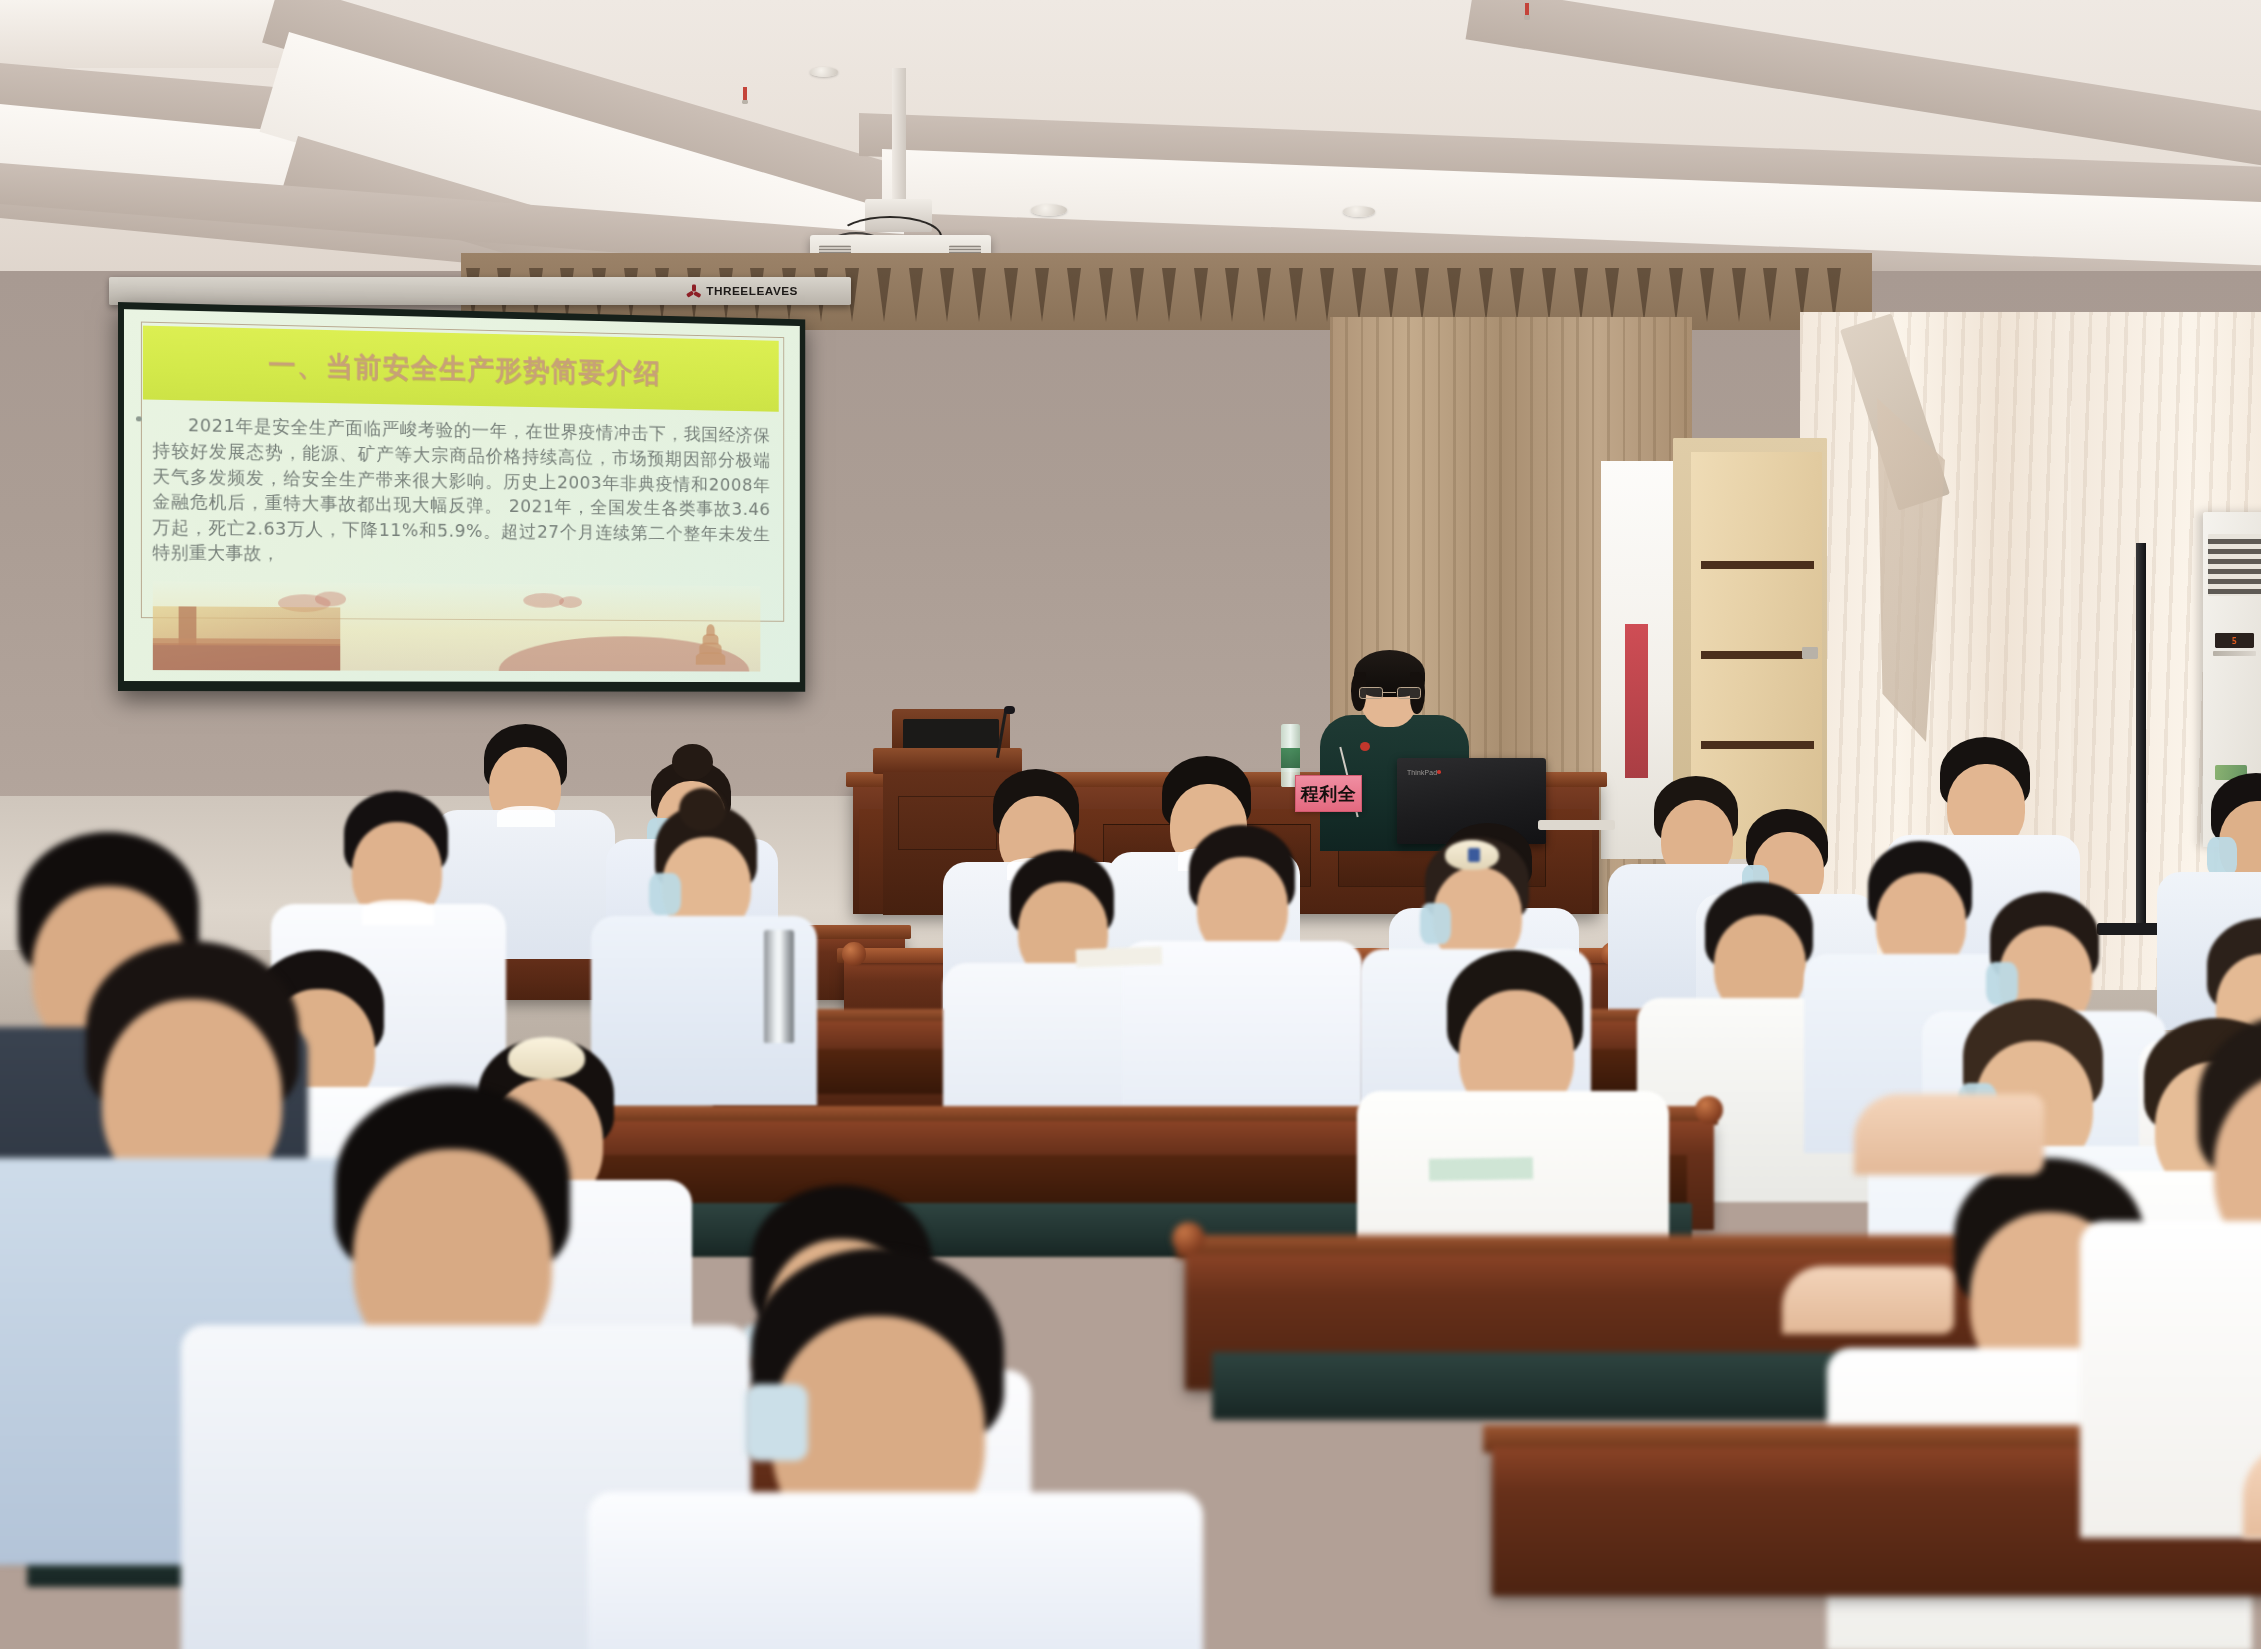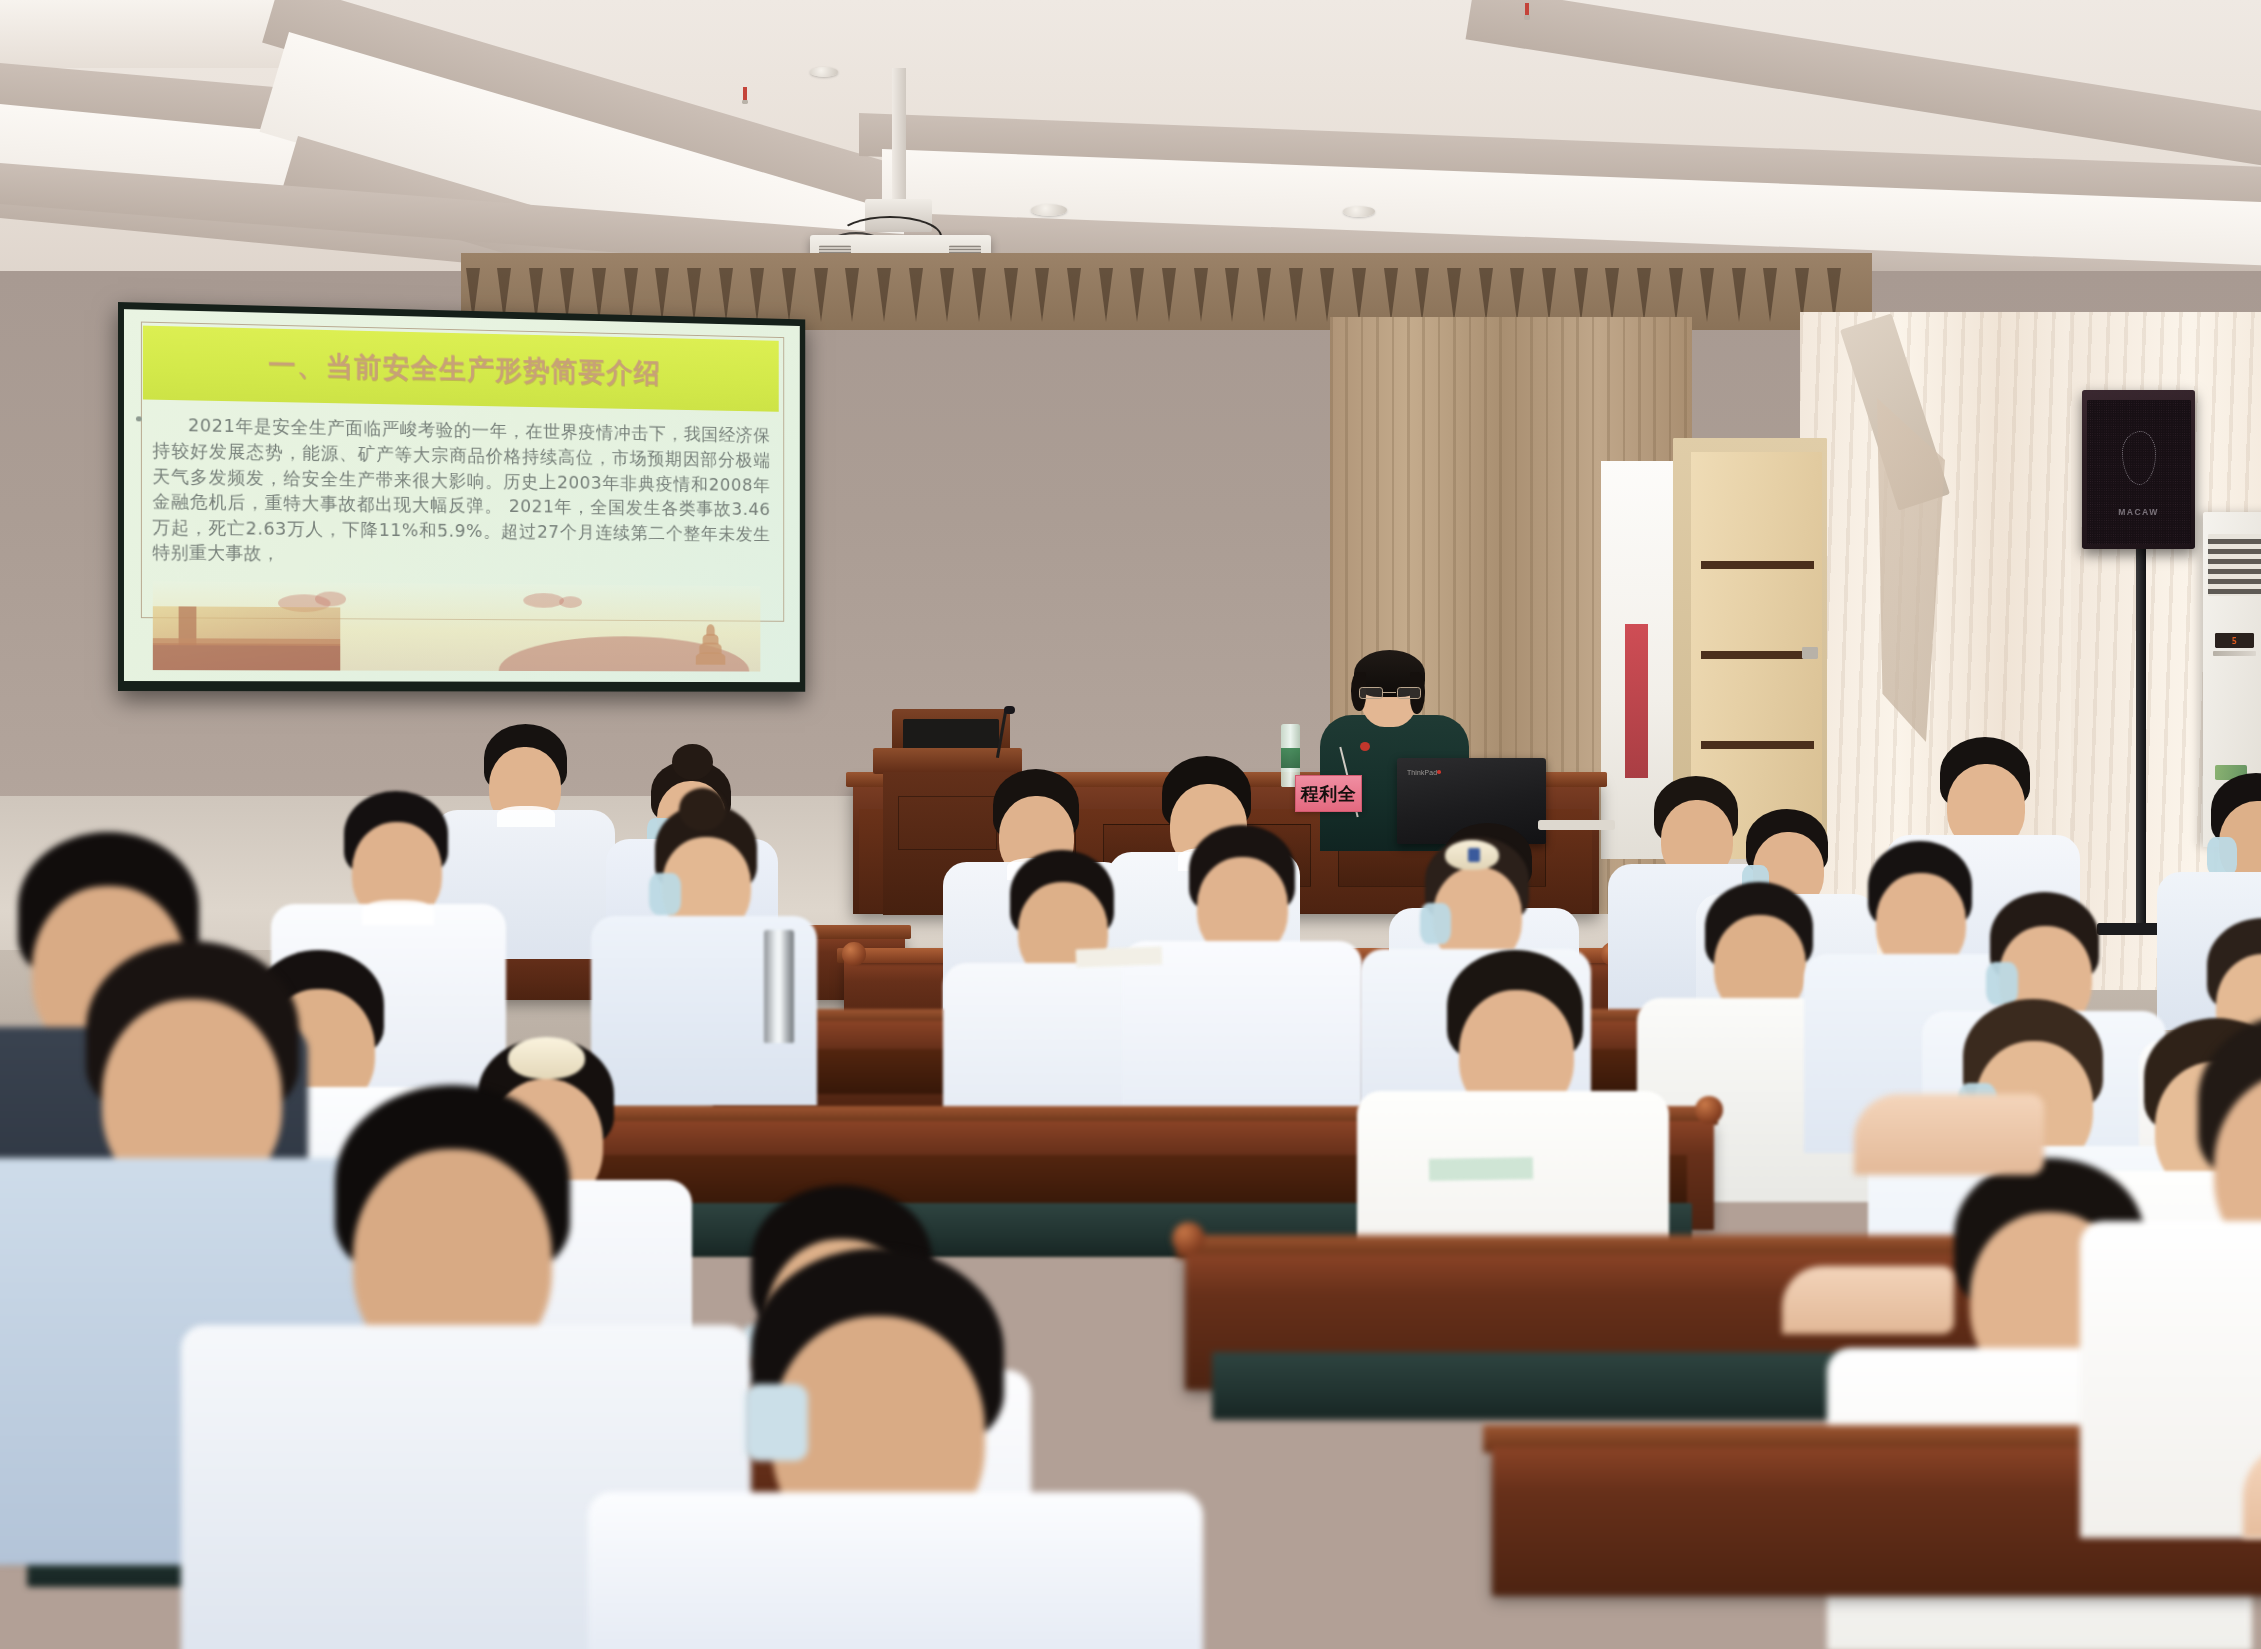--- a/index.html
+++ b/index.html
@@ -264,20 +264,30 @@
   <div class="abs" id="door-open"></div>
   <div class="abs" id="poster"></div>
   <div class="abs" id="door-frame"></div>
   <div class="abs" id="door">
     <div class="door-inlay" style="top:109px;"></div>
     <div class="door-inlay" style="top:199px;"></div>
     <div class="door-inlay" style="top:289px;"></div>
     <div class="abs" style="left:111px;top:195px;width:16.3px;height:11.8px;background:#b8b2a8;border-radius:1.4px;"></div>
   </div>
 
+  <div class="abs" id="screen-case">
+    <div class="abs" id="screen-brand">
+      <span class="tri">
+        <i style="transform:rotate(0deg) translateY(-0.5px);"></i>
+        <i style="transform:rotate(120deg) translateY(-0.5px);"></i>
+        <i style="transform:rotate(240deg) translateY(-0.5px);"></i>
+      </span>
+      <span>THREELEAVES</span>
+    </div>
+  </div>
 
   <div class="abs" id="screen-frame">
     <div id="slide">
       <div id="slide-inner-border"></div>
 
       <div id="slide-title-band">
         <div id="slide-title">一、当前安全生产形势简要介绍</div>
       </div>
 
       <div id="slide-bullet"></div>
@@ -299,27 +309,20 @@
           <i style="bottom:11px;width:24.4px;height:11.8px;"></i>
           <i style="bottom:21px;width:17px;height:11px;"></i>
           <i style="bottom:30px;width:9px;height:11.8px;border-radius:50% 50% 0 0;"></i>
         </div>
       </div>
     </div>
   </div>
 
   <div class="abs" id="spk-pole"></div>
   <div class="abs" id="spk-base"></div>
-  <div class="abs" id="spk-box">
-    <div id="spk-grille"></div>
-    <div id="spk-logo">
-        <div class="bird"></div>
-      </div>
-    <div id="spk-word">MACAW</div>
-  </div>
 
   <div class="abs" id="ac-unit">
     <div id="ac-louvers"></div>
     <div id="ac-display">
       <b>5</b>
     </div>
     <div class="abs" style="left:10px;top:139px;width:43px;height:5.4px;background:linear-gradient(90deg,#b6b0a6,#dcd7cf);border-radius:0.9px;"></div>
     <div class="abs" style="left:11.8px;top:253px;width:32px;height:15.4px;background:linear-gradient(100deg,#6aa04c,#3c7a3a);border-radius:1.8px;opacity:.75;"></div>
   </div>
 

